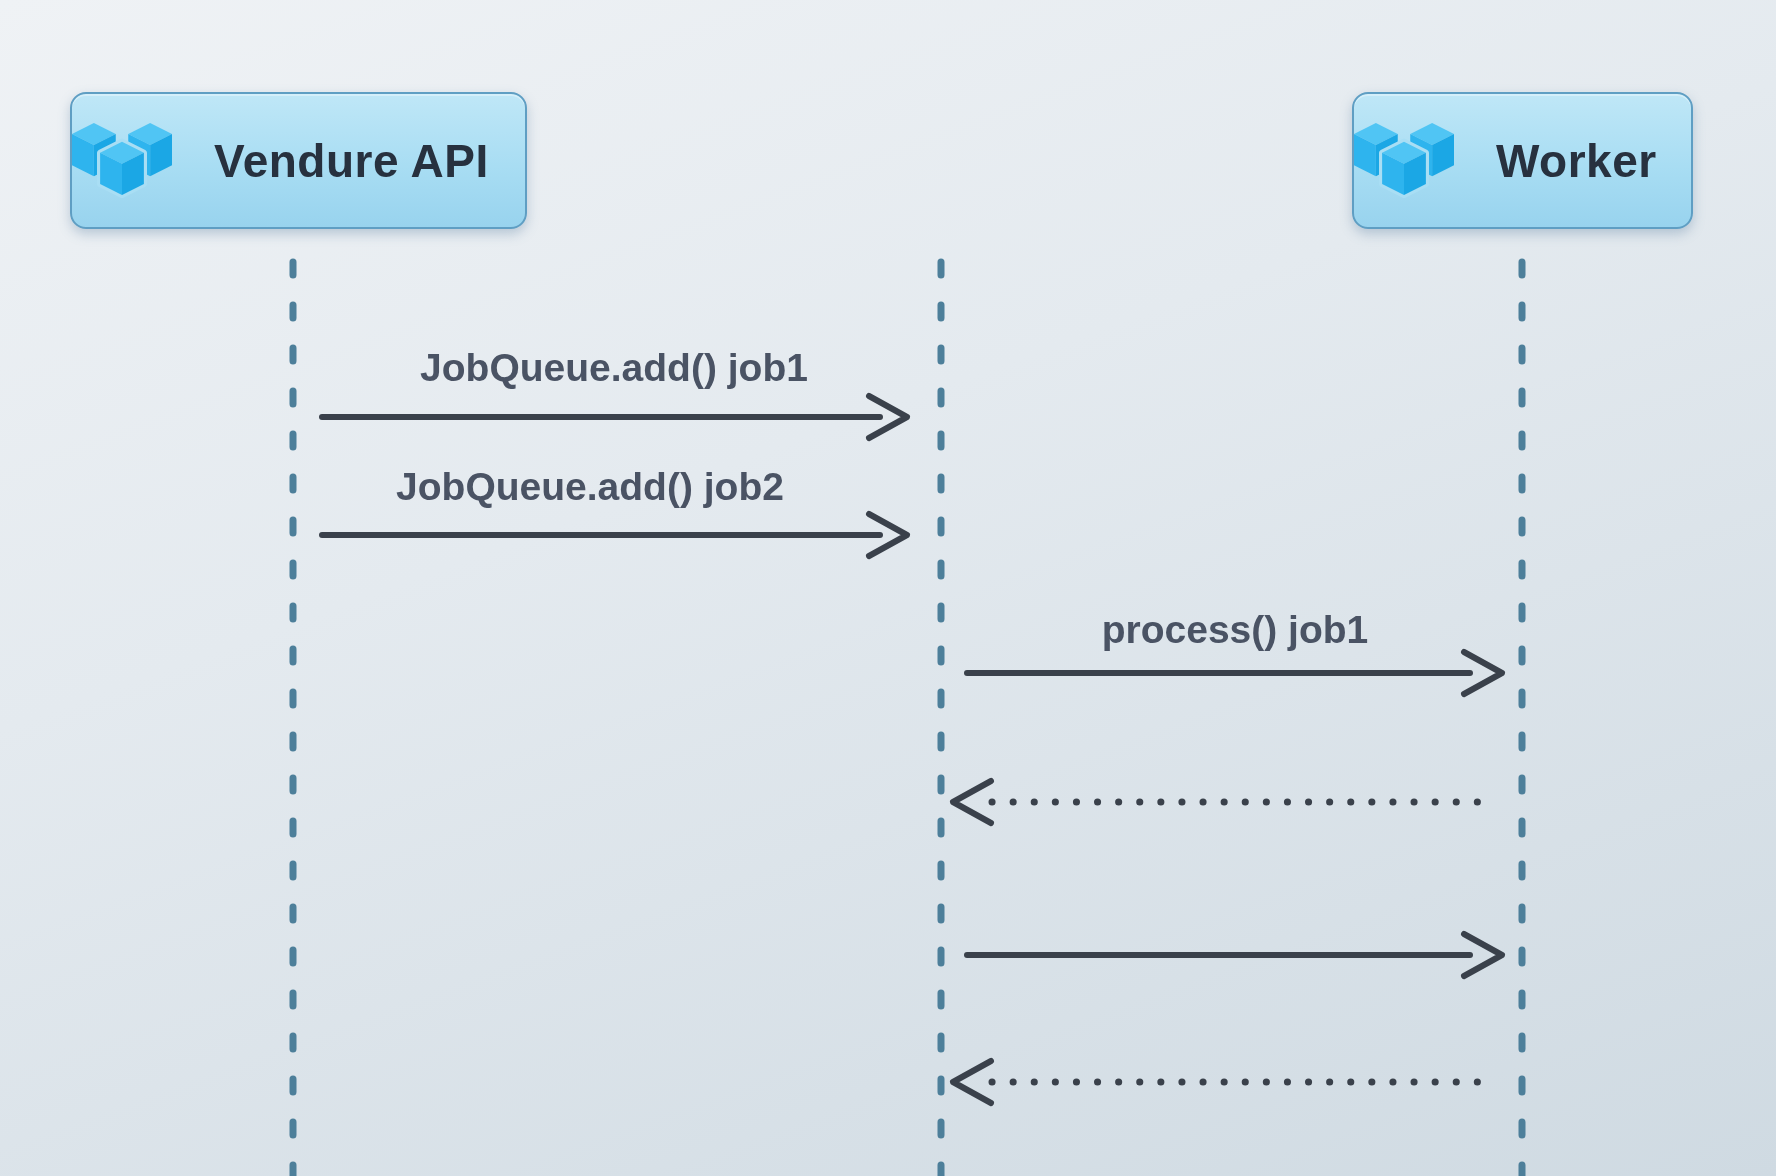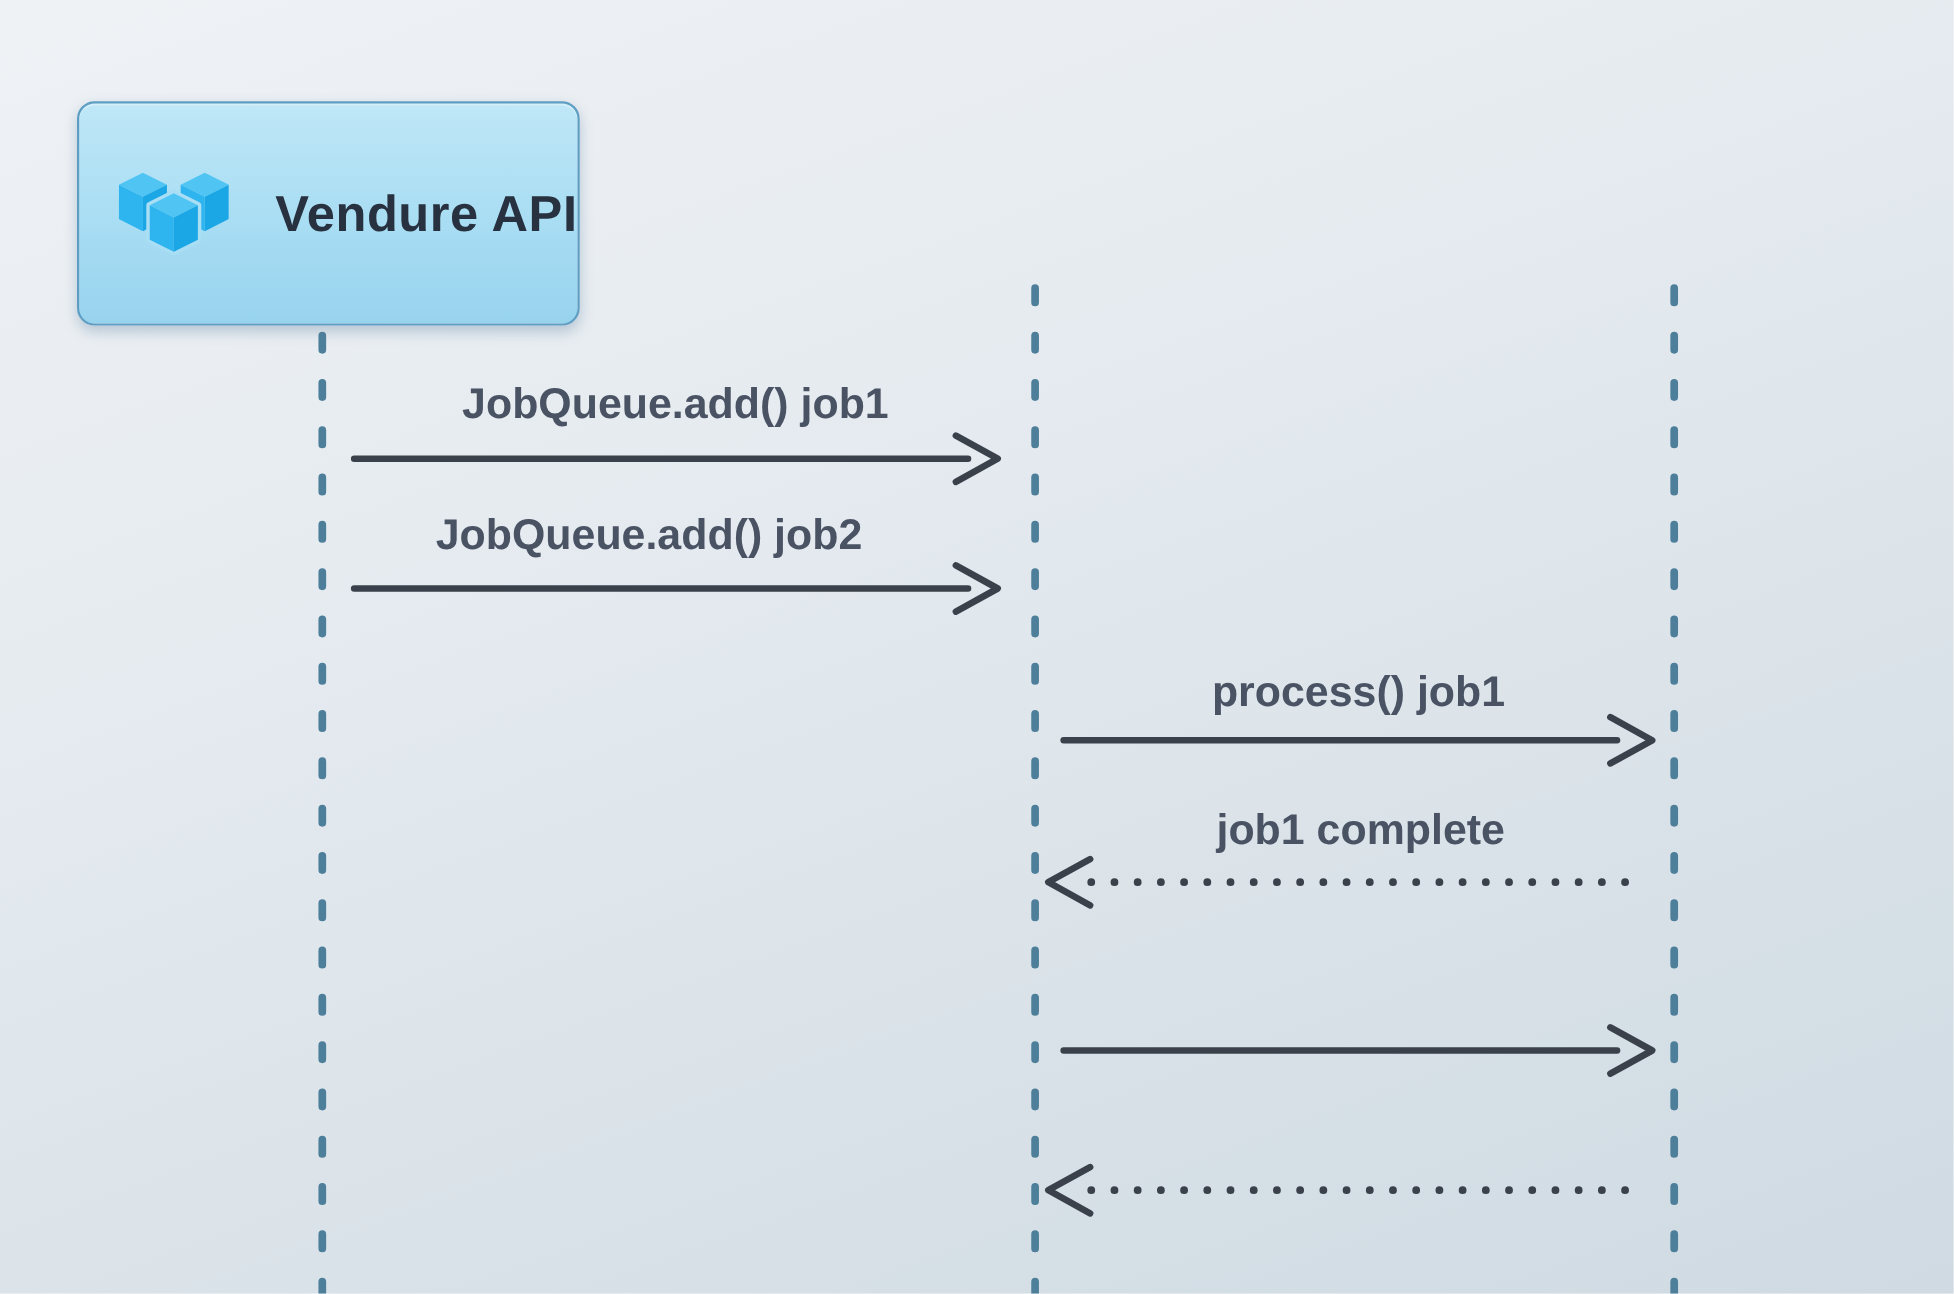--- a/index.html
+++ b/index.html
@@ -9,22 +9,22 @@
     overflow:hidden;
   }
   .canvas{
     position:relative;width:1776px;height:1176px;
     background:linear-gradient(160deg,#eff2f5 0%,#e4eaef 40%,#cfdae2 100%);
     overflow:hidden;
   }
   svg.layer{position:absolute;left:0;top:0;}
   
   .actor{
-    position:absolute;height:204px;border-radius:16px;
-    display:flex;align-items:center;justify-content:flex-end;gap:42px;
+    position:absolute;height:137px;border-radius:16px;
+    display:flex;align-items:center;justify-content:flex-start;gap:42px;
     box-sizing:border-box;
   }
   .actor--cyan{
     background:linear-gradient(180deg,#bfe7f7 0%,#a8ddf3 55%,#98d3ee 100%);
     border:2px solid #5f9ec3;
     box-shadow:0 5px 12px rgba(90,125,160,.35), inset 0 2px 0 rgba(255,255,255,.35);
   }
   .actor--periwinkle{
     background:linear-gradient(180deg,#f4f7fc 0%,#dde7f6 45%,#b6cbea 100%);
     box-shadow:0 5px 14px rgba(110,135,170,.35);
@@ -97,19 +97,35 @@
 
         <polygon points="18,19 32,12 46,19 32,26" fill="#50c5f4"></polygon>
         <polygon points="18,19 18,39 32,46 32,26" fill="#2eb4ee"></polygon>
         <polygon points="46,19 46,39 32,46 32,26" fill="#1ba7e5"></polygon>
       </g>
     </svg>
     <span class="actor__label">Vendure API</span>
   </div>
 
 
+  <div class="actor actor--cyan" style="left:1352px;top:92px;width:341px;">
+    <svg width="100" height="75" viewBox="0 0 64 48">
+      <g stroke-linejoin="round">
+        <polygon points="0,7 14,0 28,7 14,14" fill="#50c5f4"></polygon>
+        <polygon points="0,7 0,27 14,34 14,14" fill="#2eb4ee"></polygon>
+        <polygon points="28,7 28,27 14,34 14,14" fill="#1ba7e5"></polygon>
+        <polygon points="36,7 50,0 64,7 50,14" fill="#50c5f4"></polygon>
+        <polygon points="36,7 36,27 50,34 50,14" fill="#2eb4ee"></polygon>
+        <polygon points="64,7 64,27 50,34 50,14" fill="#1ba7e5"></polygon>
+        <polygon points="18,19 32,12 46,19 46,39 32,46 18,39" fill="#a9def4" stroke="#a9def4" stroke-width="4"></polygon>
+        <polygon points="18,19 32,12 46,19 32,26" fill="#50c5f4"></polygon>
+        <polygon points="18,19 18,39 32,46 32,26" fill="#2eb4ee"></polygon>
+        <polygon points="46,19 46,39 32,46 32,26" fill="#1ba7e5"></polygon>
+      </g>
+    </svg>
+    <span class="actor__label">Worker</span>
+  </div>
 
   <div class="msg" style="left:614px;top:368px">JobQueue.add() job1</div>
   <div class="msg" style="left:590px;top:487px">JobQueue.add() job2</div>
   <div class="msg" style="left:1235px;top:630px">process() job1</div>
-  <div class="msg" style="left:1237px;top:755px">job1 complete</div>
 
 </div>
 
 </body></html>

